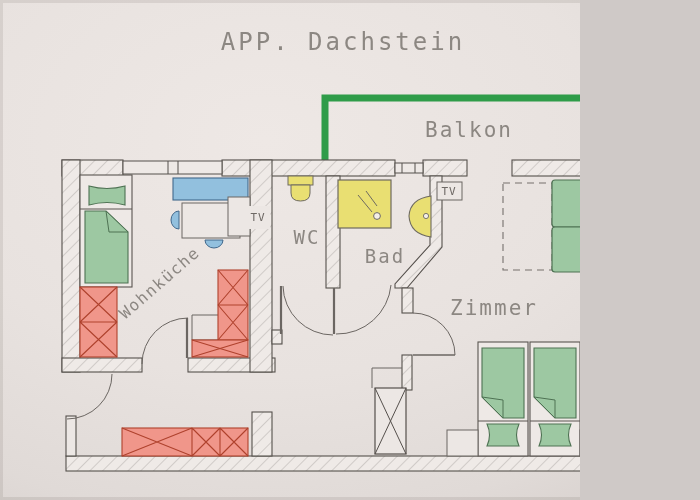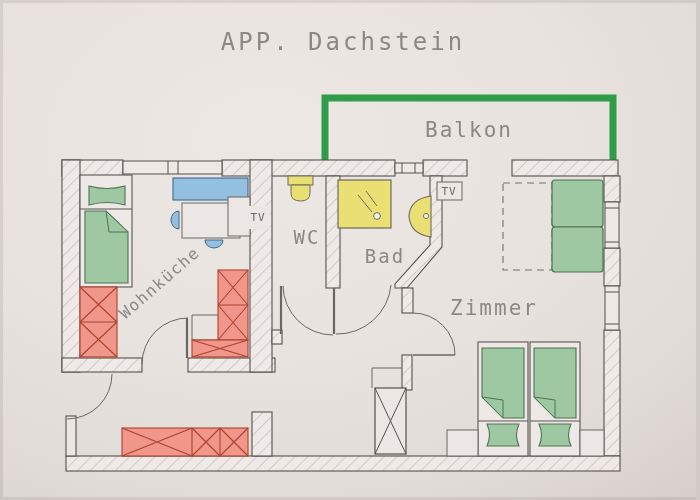--- a/index.html
+++ b/index.html
@@ -1,16 +1,16 @@
 <!DOCTYPE html>
 <html style="--paper: #e9e3e0; --paper_edge: #d9d2cf; --wall_fill: #efeae7; --hatch_line: #9b9592; --wall_line: #55504c; --balcony_green: #2f9c49; --furniture_green: #9dc8a2; --furniture_green_line: #4e7253; --furniture_blue: #92c0de; --furniture_blue_line: #41688c; --fixture_yellow: #e9df72; --fixture_line: #6e6a60; --cabinet_red: #f0968a; --cabinet_red_line: #af422d; --label_gray: #8c8782; --dashed_line: #76716d;"><head>
 <meta charset="utf-8">
 <style>
   html,body{margin:0;padding:0;background:#cfc9c7;}
-  #stage{position:relative;width:696px;height:500px;overflow:hidden;
+  #stage{position:relative;width:580px;height:500px;overflow:hidden;
          font-family:"DejaVu Sans Mono", monospace;}
   svg{display:block}
   text{fill:var(--label_gray,#8c8782);}
   .title-text{font-size:24px;letter-spacing:3px;}
   .room-label{font-size:21px;letter-spacing:2px;}
   .room-label-sm{font-size:19px;letter-spacing:2px;}
   .rot-label{font-size:16px;letter-spacing:1.5px;}
   .tv-label{font-size:11px;letter-spacing:1px;fill:#6e6965;}
 </style>
 </head>

